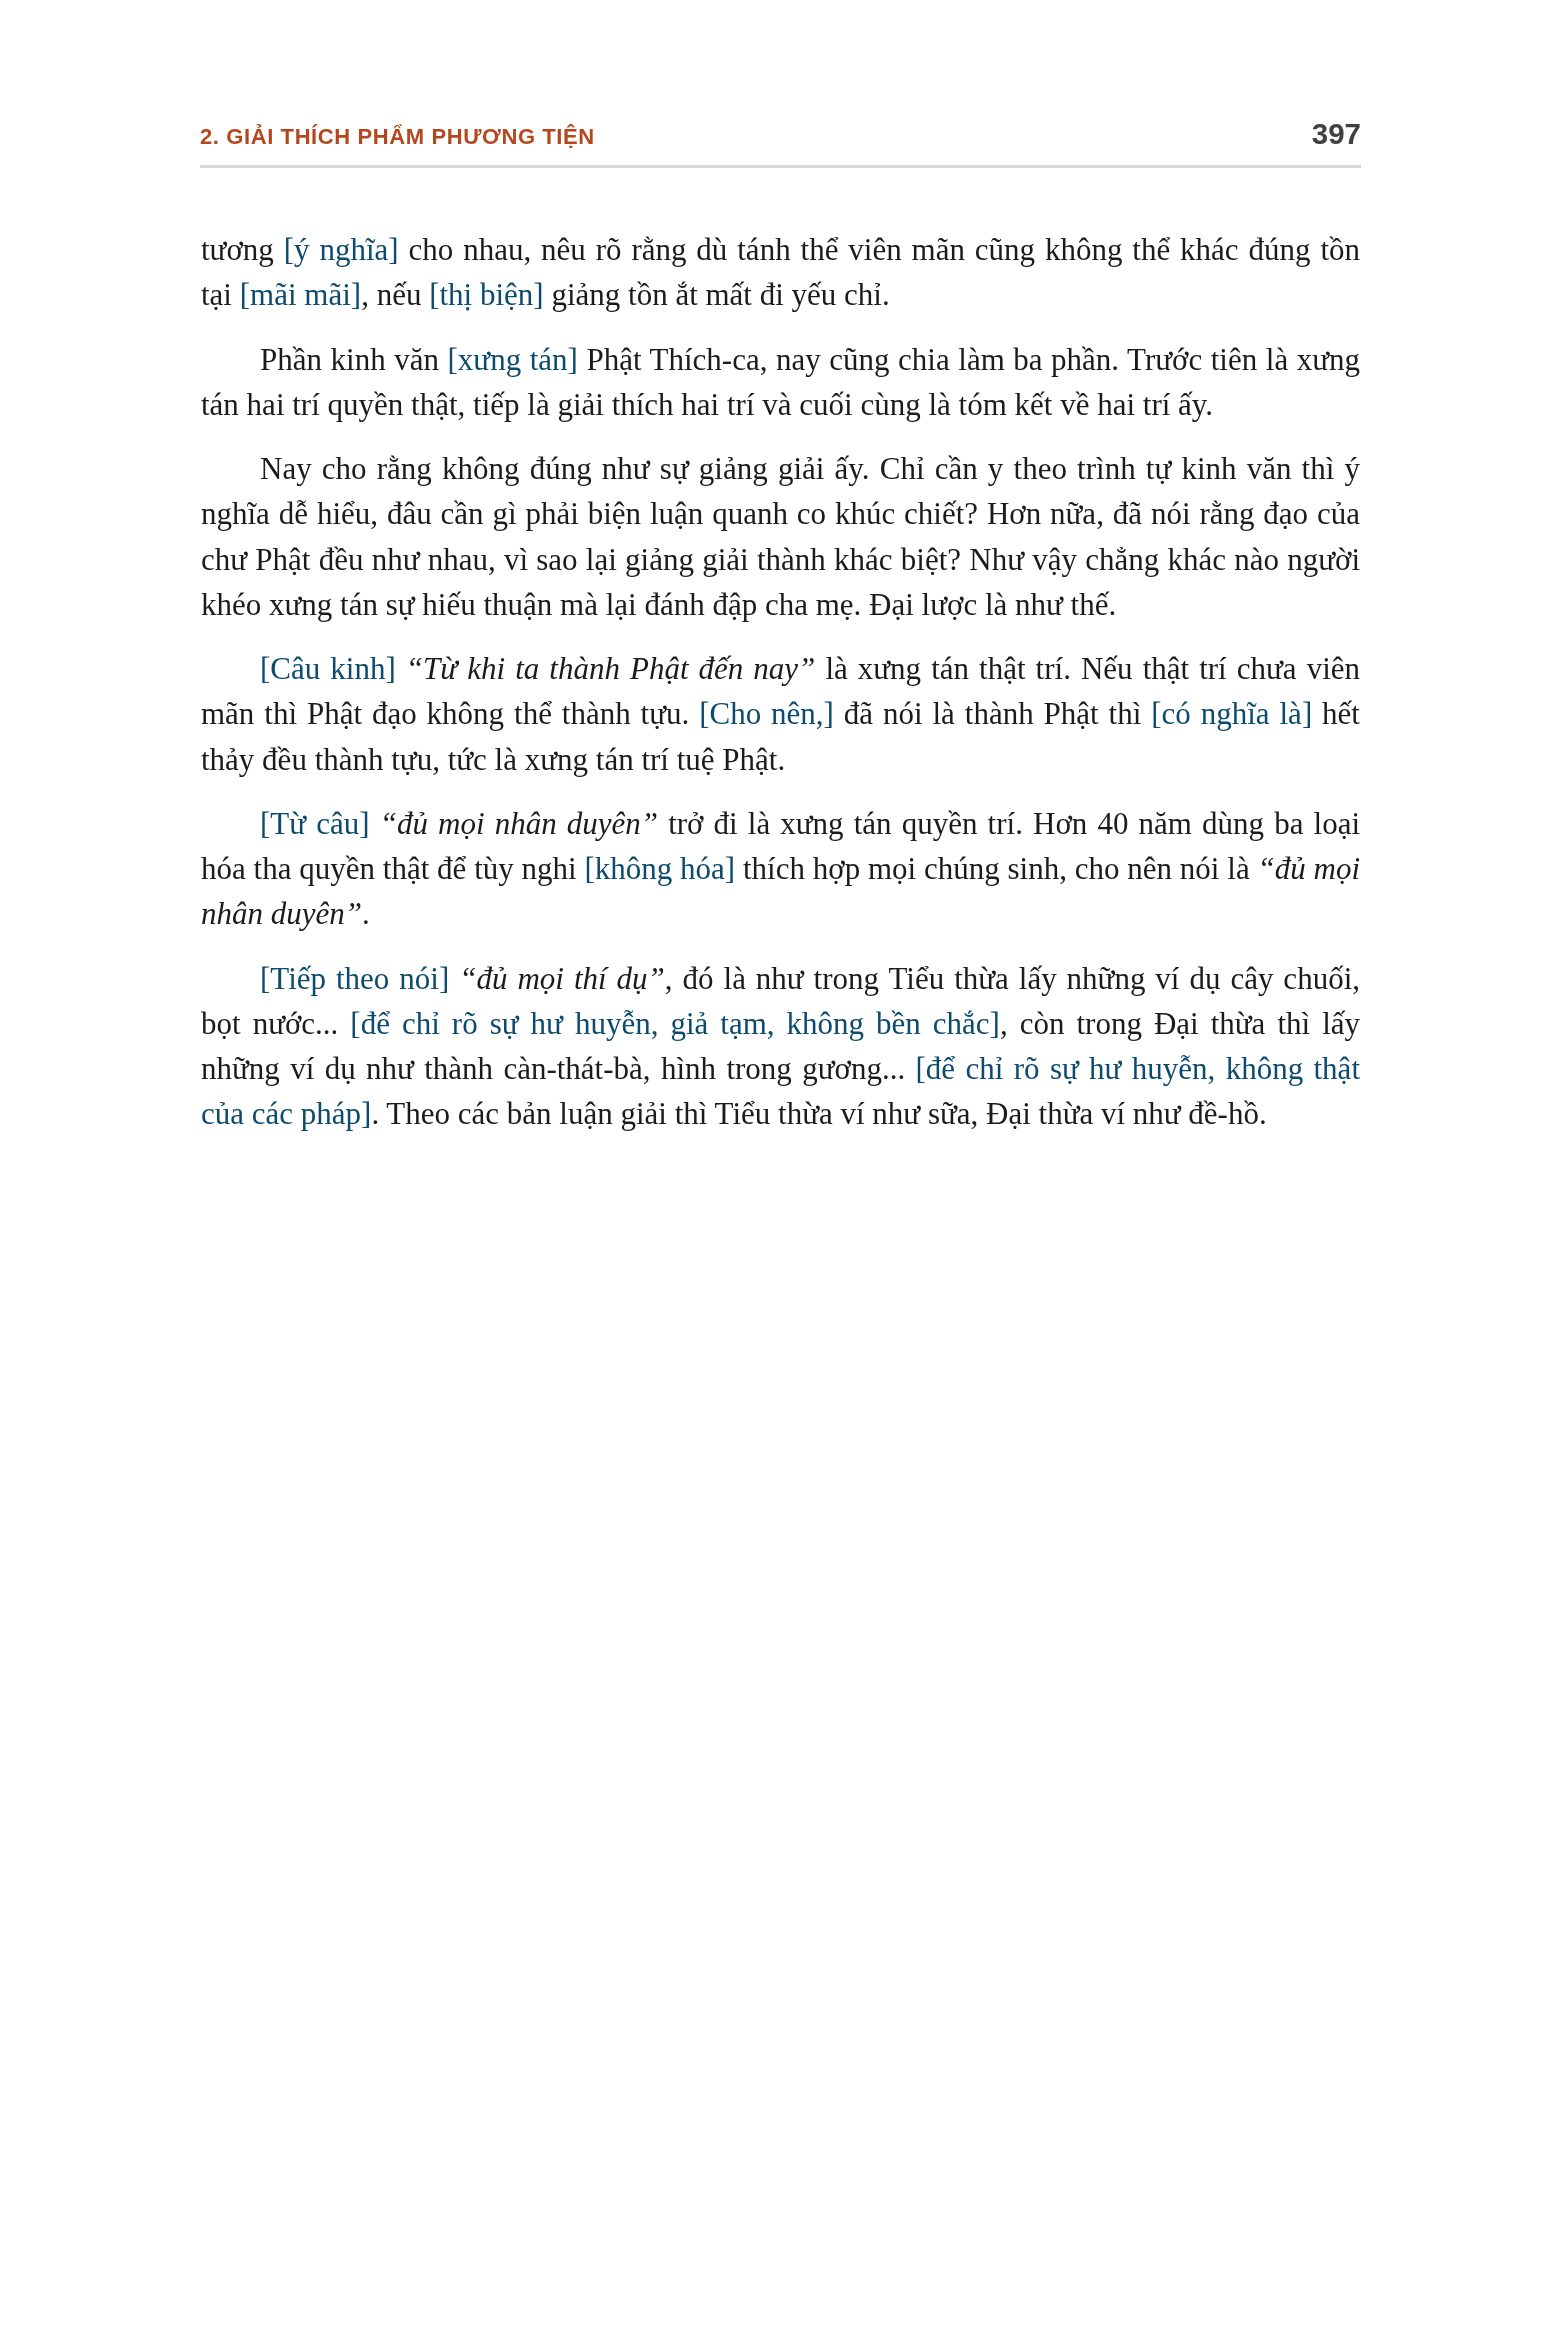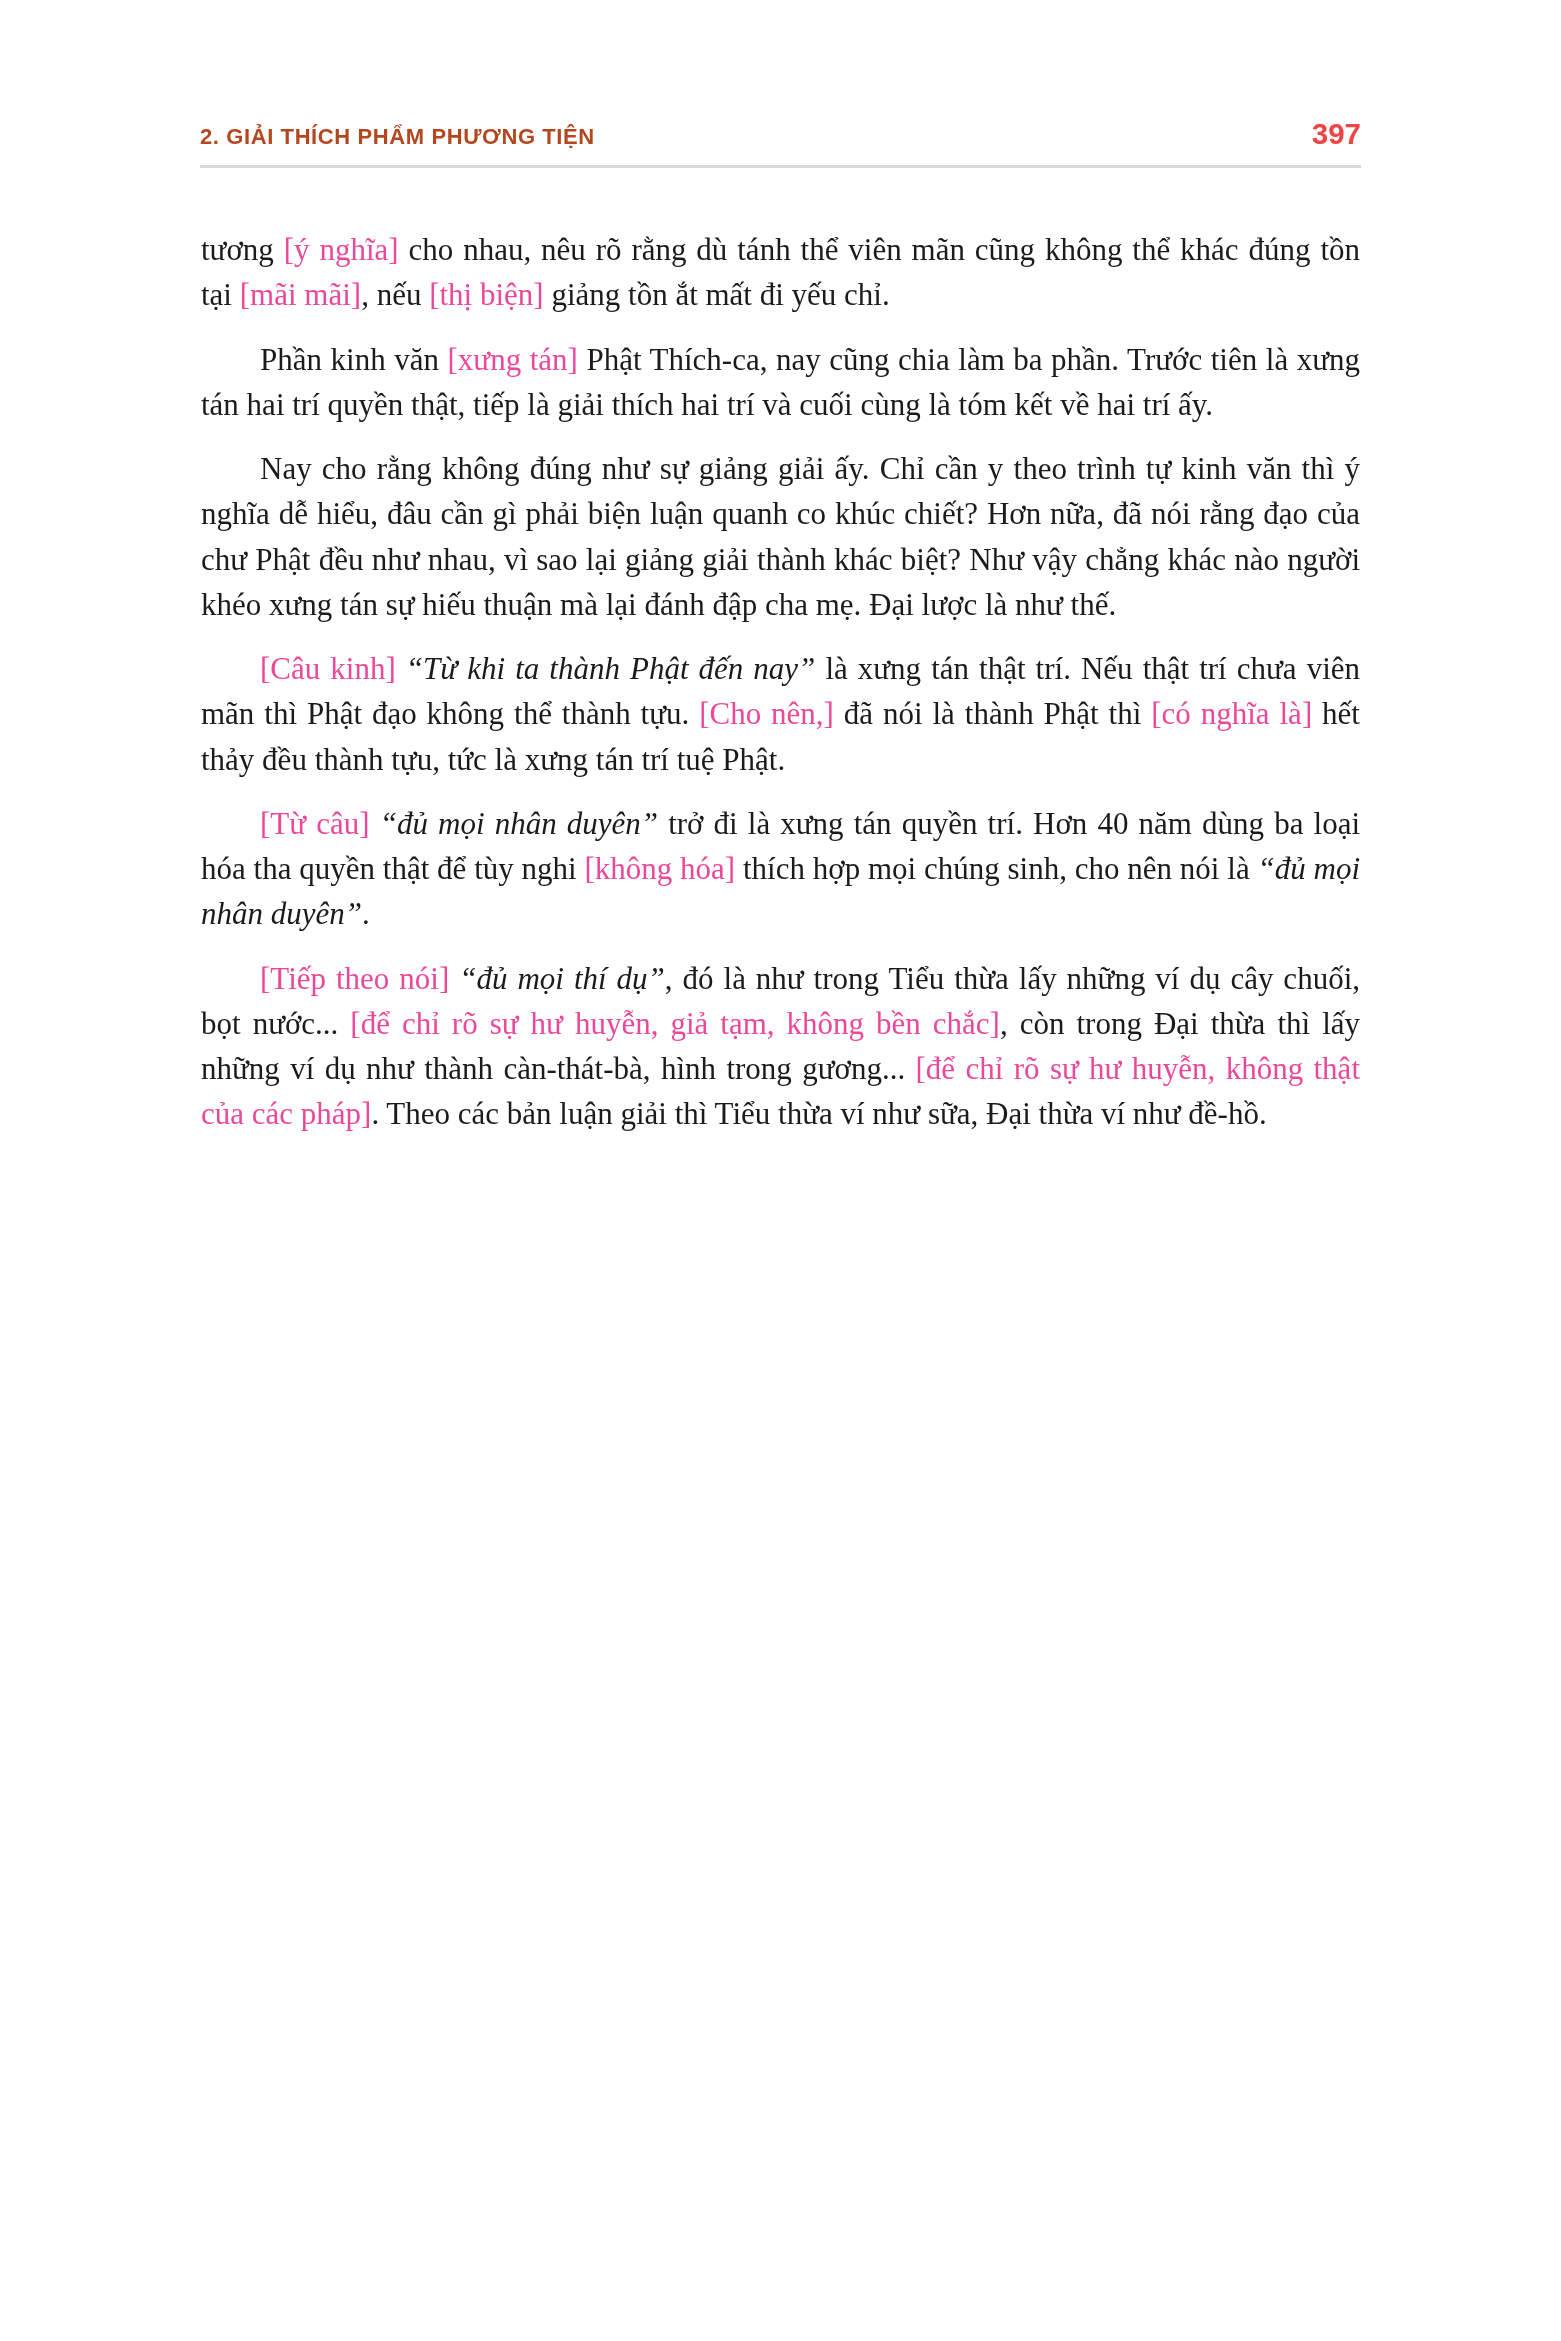--- a/index.html
+++ b/index.html
@@ -29,21 +29,21 @@
     font-weight: bold;
     font-size: 22px;
     letter-spacing: 0.6px;
     color: #b5471e;
     text-align: right;
   }
   .header-page {
     font-family: "Liberation Sans", sans-serif;
     font-weight: bold;
     font-size: 29.5px;
-    color: #ef4444;
+    color: #404040;
   }
   .header-rule {
     position: absolute;
     left: 200px;
     right: 200px;
     top: 165px;
     height: 2.6px;
     background: #d9d9d9;
   }
   .content {
@@ -61,21 +61,21 @@
     color: #1b1b1b;
     hyphens: none;
   }
   p.indent {
     text-indent: 59px;
   }
   p.gap {
     margin-top: 19px;
   }
   .br {
-    color: #ec4899;
+    color: #0c4a6e;
   }
   .it {
     font-style: italic;
   }
 </style>
 </head>
 <body>
 
 <div class="page">
 

